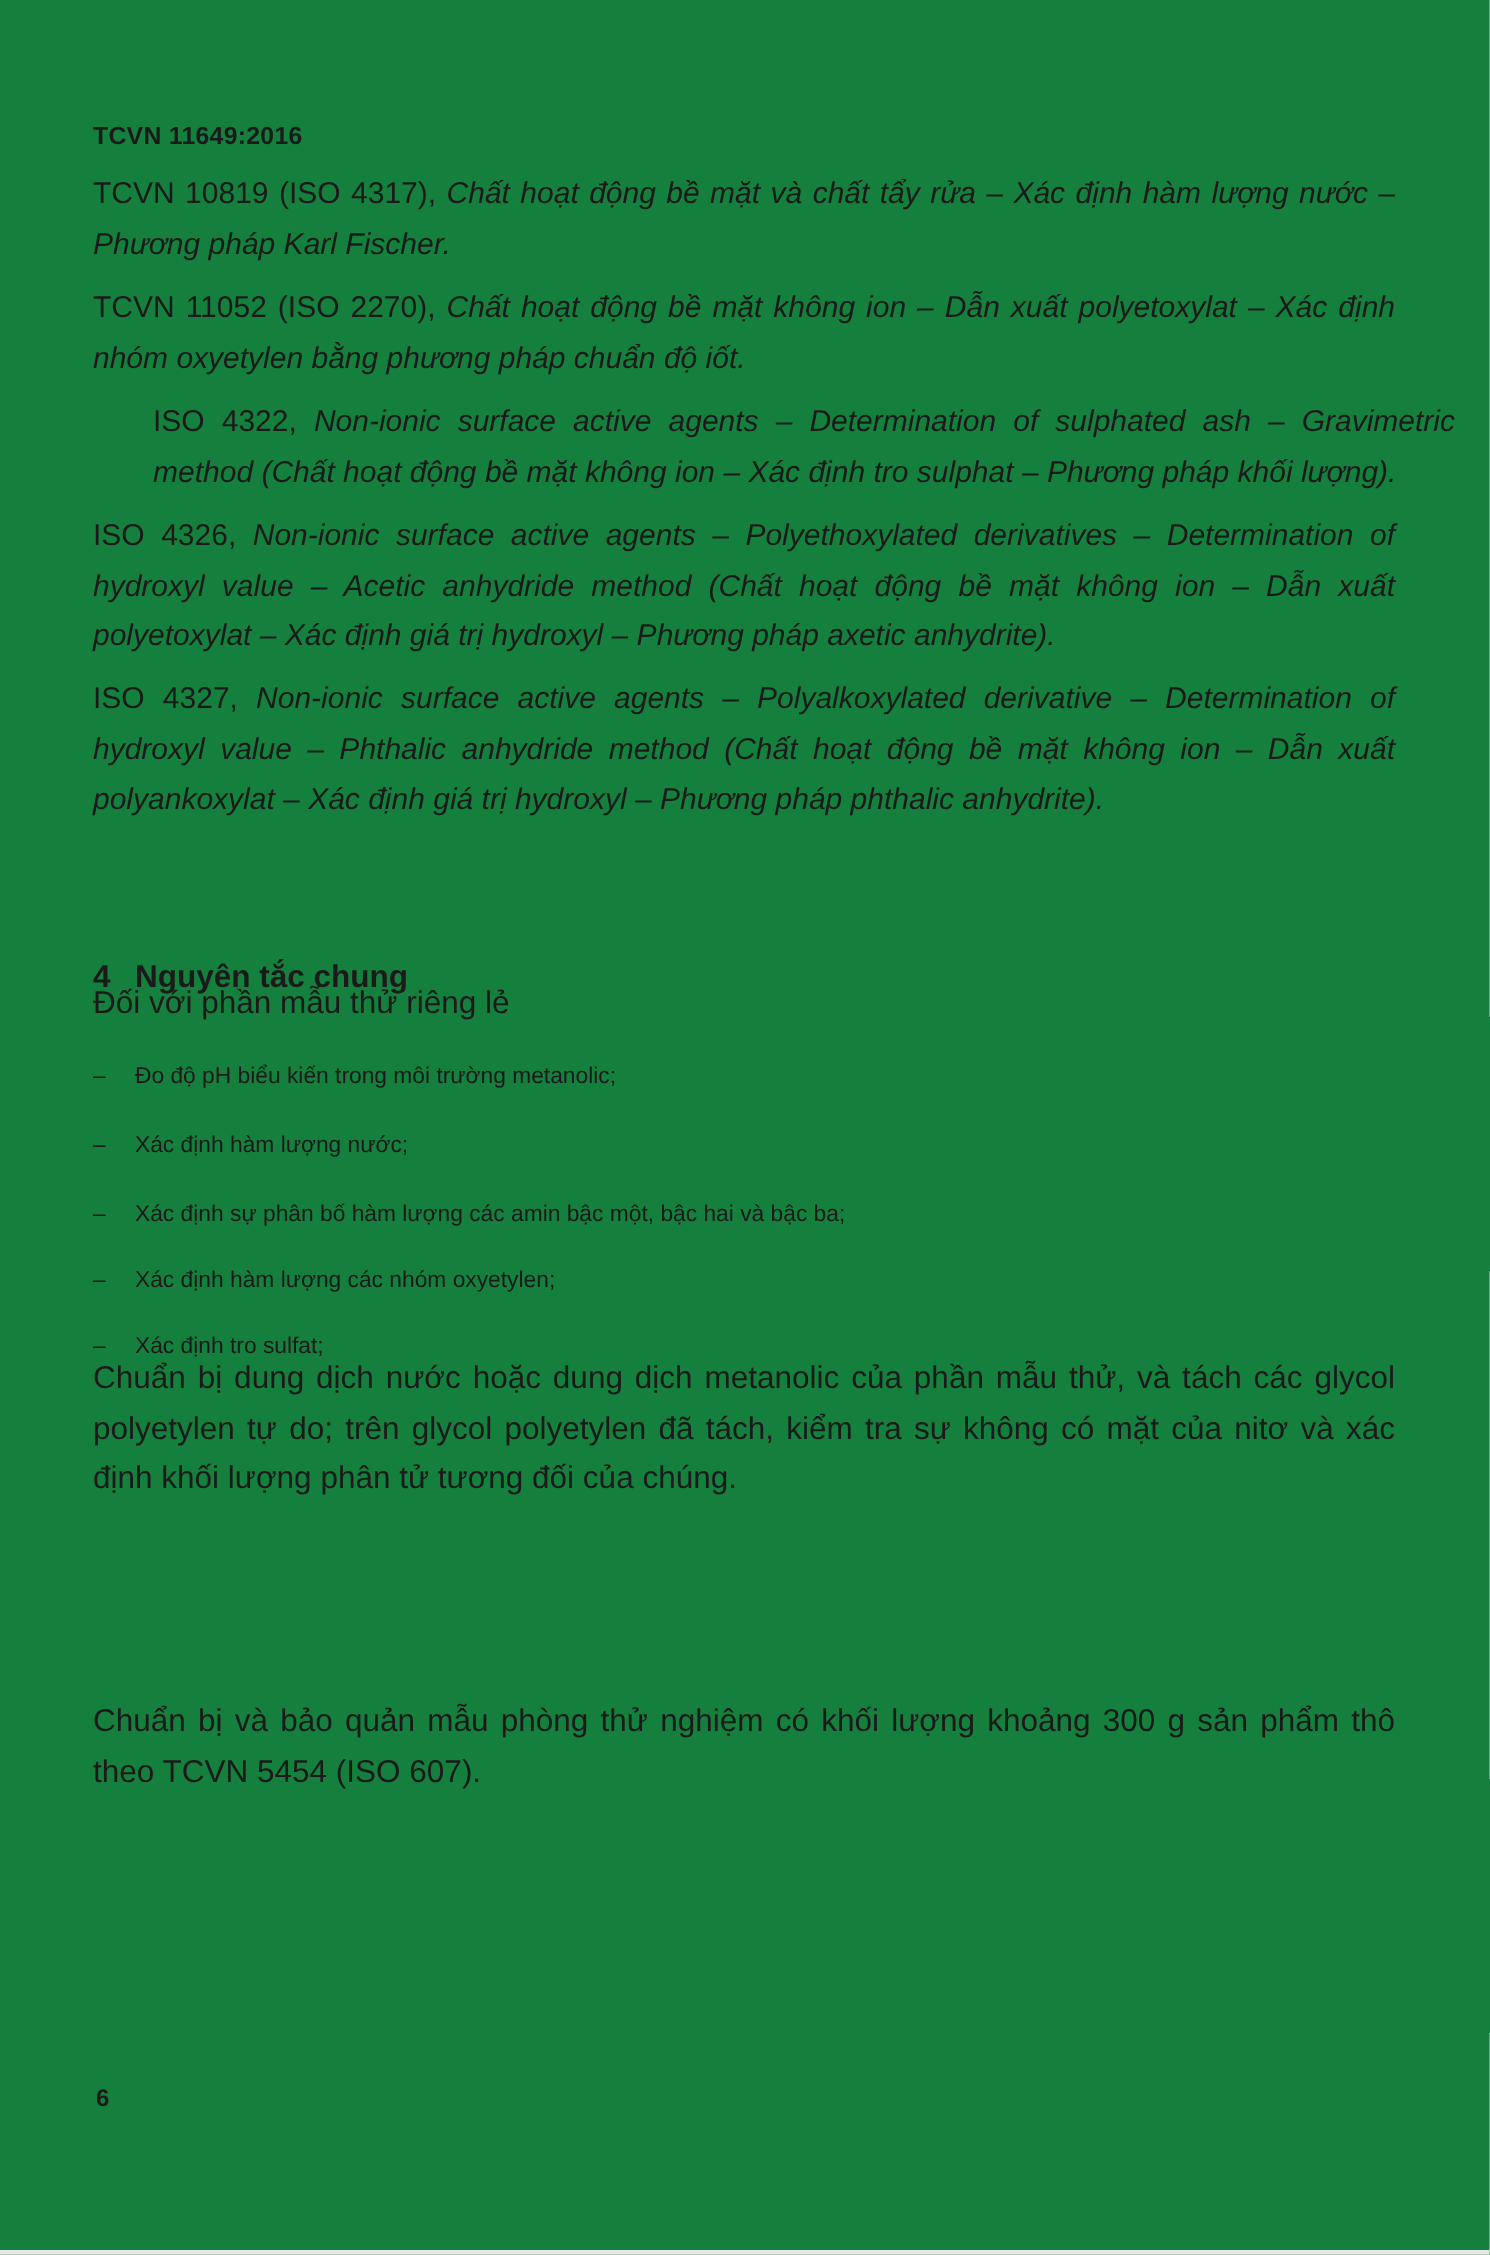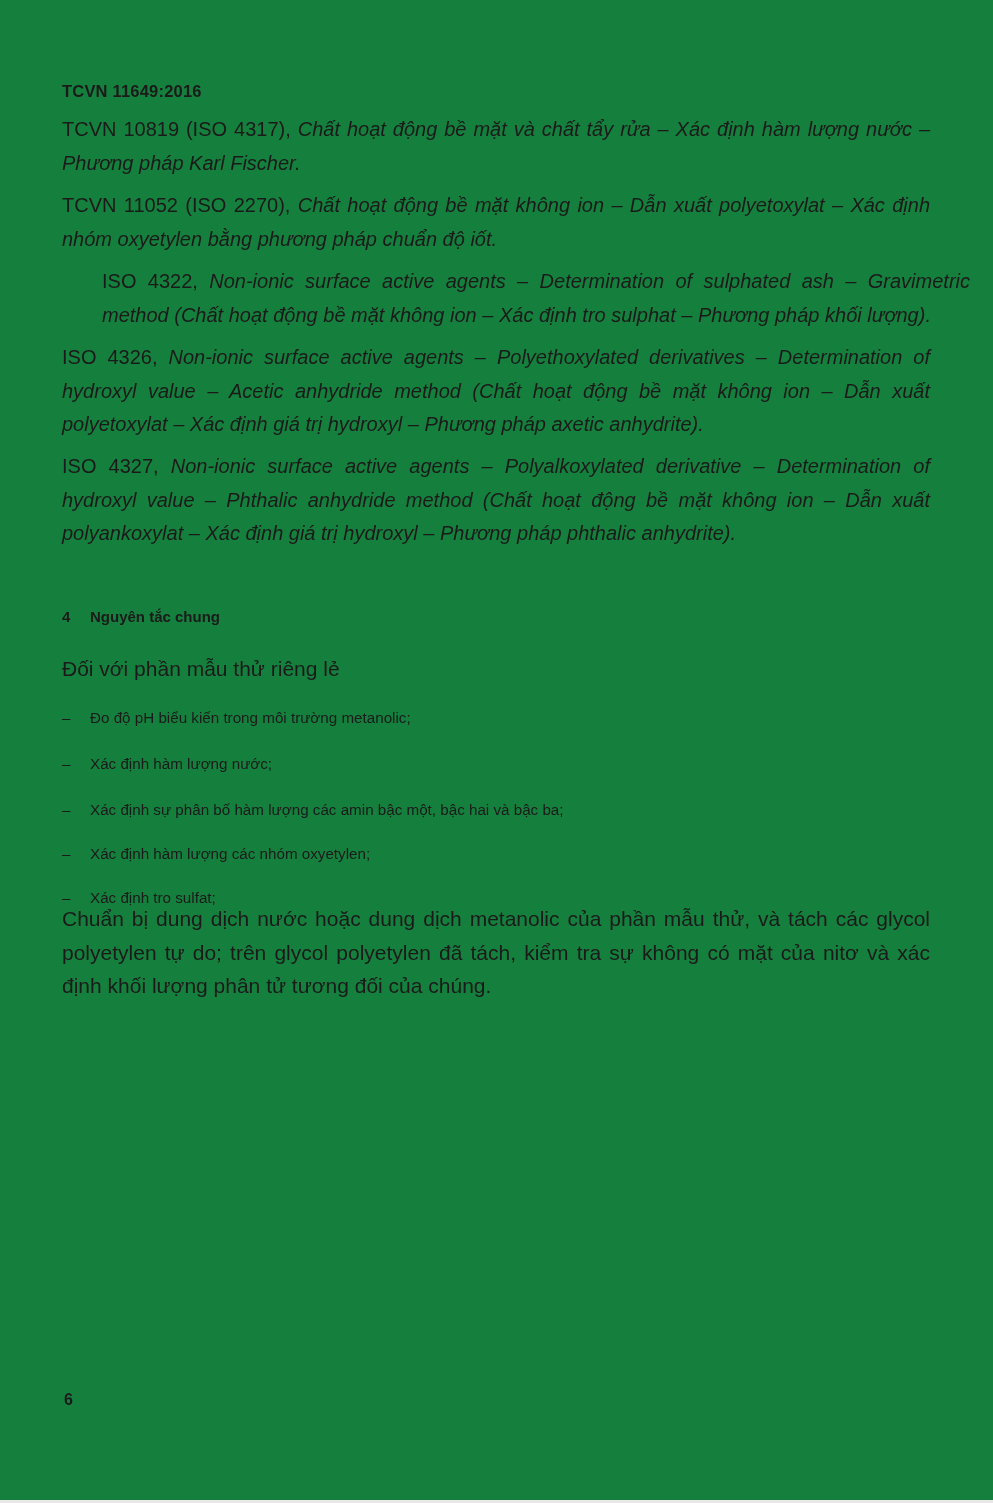--- a/index.html
+++ b/index.html
@@ -6,21 +6,21 @@
     body {
       width: 993px; height: 1503px; position: relative; overflow: hidden;
       font-family: "Liberation Sans", "DejaVu Sans", sans-serif;
       color: #1a1a1a;
     }
     .page { position: absolute; left: 0; top: 0; width: 993px; height: 1503px; background: #15803d; }
     .abs { position: absolute; left: 62px; width: 868px; }
     .hdr { top: 82px; font-weight: bold; font-size: 16.5px; letter-spacing: 0.2px; }
     .ref { font-size: 20px; line-height: 33.5px; text-align: justify; text-align-last: left; }
     .ref i { font-style: italic; }
-    .sec { font-weight: bold; font-size: 15px; }
+    .sec { font-weight: bold; font-size: 21px; margin-top: 32px; }
     .sec .num { display: inline-block; width: 28px; }
     .p { font-size: 21px; line-height: 33.5px; text-align: justify; }
     .li { font-size: 15.2px; display: flex; }
     .li .dash { width: 28px; display: inline-block; }
     .pageno { position: absolute; left: 64px; top: 1391px; font-size: 16px; font-weight: bold; }
     .bottomline { position: absolute; left: 0; bottom: 0; width: 993px; height: 3px; background: #e8e8e8; }
   </style>
 </head>
 <body>
 
@@ -71,17 +71,18 @@
       <span>Xác định hàm lượng các nhóm oxyetylen;</span>
   </div>
   <div class="abs li" style="top:889px;">
     <span class="dash">–</span>
       <span>Xác định tro sulfat;</span>
   </div>
 
   <div class="abs p" style="top:902px;">Chuẩn bị dung dịch nước hoặc dung dịch metanolic của phần mẫu thử, và tách các glycol polyetylen tự do; trên glycol polyetylen đã tách, kiểm tra sự không có mặt của nitơ và xác định khối lượng phân tử tương đối của chúng.</div>
 
 
+  <div class="abs p" style="top:1131px;">Chuẩn bị và bảo quản mẫu phòng thử nghiệm có khối lượng khoảng 300 g sản phẩm thô theo TCVN 5454 (ISO 607).</div>
 
   <div class="pageno">6</div>
 
   <div class="bottomline"></div>
 </div>
 
 </body></html>

